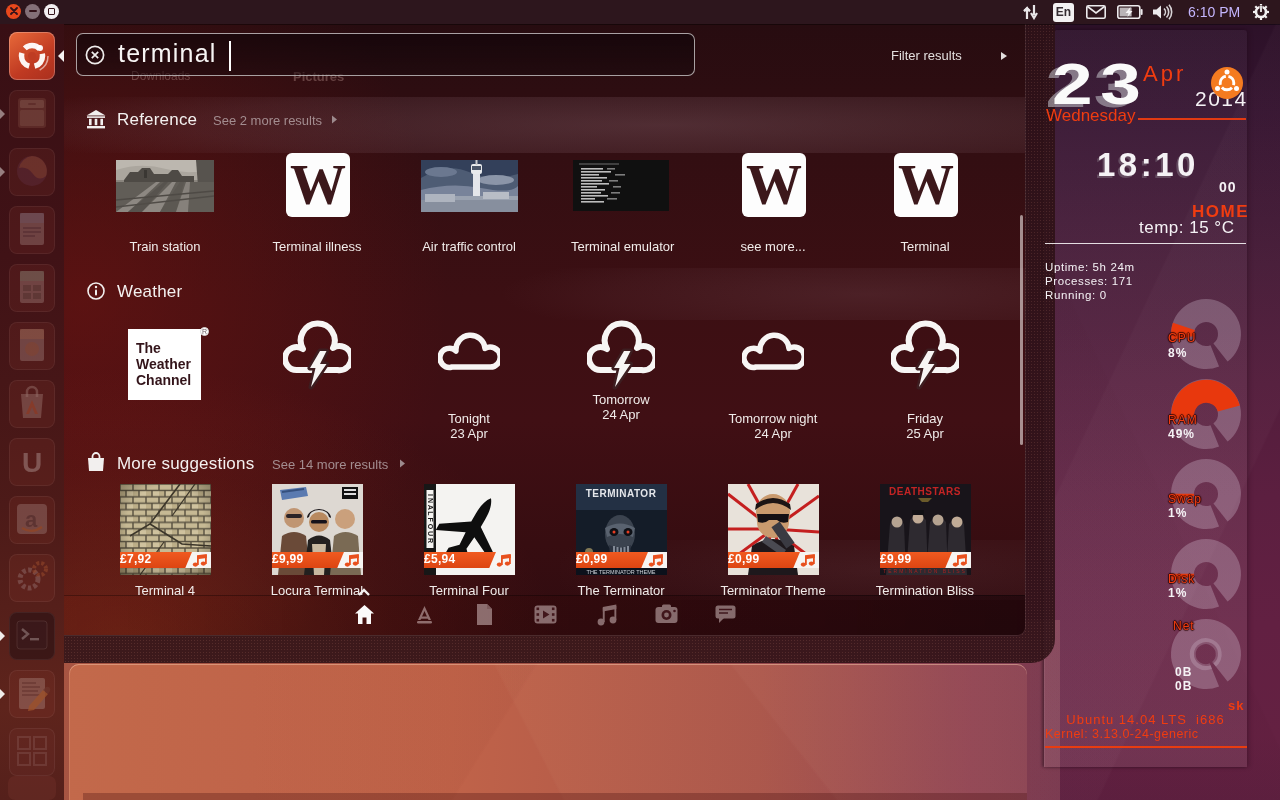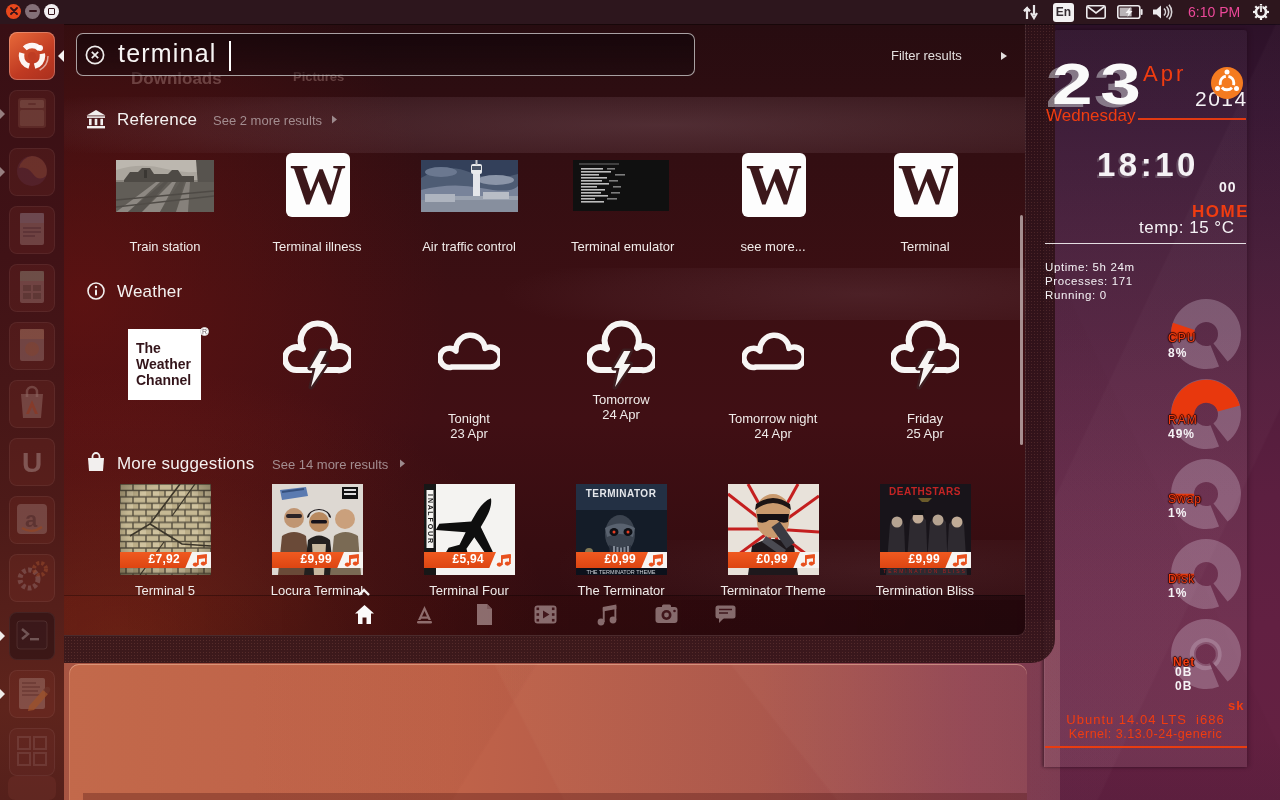--- a/index.html
+++ b/index.html
@@ -27,37 +27,37 @@
  background-image:radial-gradient(rgba(255,170,140,0.13) 1px,rgba(0,0,0,0) 1px);background-size:3px 3px}
 #dcontent{position:absolute;left:64px;top:24px;width:961px;height:611px;border-radius:0 0 8px 0;
  background:
  radial-gradient(ellipse 620px 400px at 6% 102%,rgba(220,88,40,0.30) 0%,rgba(160,50,28,0.13) 45%,rgba(0,0,0,0) 70%),
  radial-gradient(ellipse 560px 640px at 2% 45%,rgba(128,22,16,0.45) 0%,rgba(0,0,0,0) 65%),
  linear-gradient(180deg,#270c10 0%,#330e12 22%,#3c0f13 45%,#400f14 65%,#370d11 85%,#300c10 100%);
  box-shadow:0 0 0 1px rgba(255,255,255,0.08)}
 #lensbar2{position:absolute;left:64px;top:595px;width:961px;height:40px;background:linear-gradient(90deg,rgba(120,28,14,0.22) 0%,rgba(60,10,8,0.28) 40%,rgba(14,0,5,0.42) 100%);border-top:1px solid rgba(0,0,0,0.3);border-radius:0 0 8px 0}
 
 #panel{position:absolute;left:0;top:0;width:1280px;height:24px;background:#2d161d;box-shadow:0 1px 0 rgba(0,0,0,0.4)}
-.pt{color:#ec4899;font-size:13px;font-weight:700}
+.pt{color:#c4b5fd;font-size:13px;font-weight:700}
 
 #launcher{position:absolute;left:0;top:24px;width:64px;height:776px;background:linear-gradient(180deg,#380f14 0%,#401216 30%,#4c1a18 62%,#5e241c 88%,#55201b 100%)}
 .tile{position:absolute;left:9px;width:46px;height:48px;border-radius:8px;background:rgba(150,58,48,0.17);box-shadow:inset 0 0 0 1px rgba(255,255,255,0.06)}
 .tile svg{opacity:0.42}
 .hdr{font-size:17px;color:#f4f1f0;letter-spacing:0.2px}
 .sub{font-size:13px;color:#a38d90}
 .lbl{font-size:13px;color:#f0ebe9;text-align:center;position:absolute;white-space:nowrap}
 .clbl{font-size:13px;color:#f0ebe9;text-align:center;position:absolute;white-space:nowrap}
 
 .ck{font-family:"Liberation Sans",sans-serif;letter-spacing:1px}
 .ckor{color:#f03c10}
 .rlab{text-shadow:0 1px 1px rgba(45,5,5,0.85),0 -1px 1px rgba(45,5,5,0.85),1px 0 1px rgba(45,5,5,0.85),-1px 0 1px rgba(45,5,5,0.85)}
 .ckw{color:#f5f2f5}
 
 .ribbon{width:91px;height:16px;background:linear-gradient(180deg,#f05a20,#dd4512)}
-.ribbon span{position:absolute;left:0;top:0;width:60px;text-align:right;color:#fff;font-size:12px;font-weight:700;line-height:15px;letter-spacing:0.3px}
+.ribbon span{position:absolute;left:0;top:0;width:60px;text-align:left;color:#fff;font-size:12px;font-weight:700;line-height:15px;letter-spacing:0.3px}
 .ribbon::before{content:"";position:absolute;right:0;top:0;width:28px;height:16px;background:#f6f4f2;clip-path:polygon(32% 0,100% 0,100% 100%,8% 100%)}
 .note{position:absolute;right:3px;top:1.5px;width:16px;height:13px}
 </style></head><body>
 <div id="scr">
 <div id="wp"></div>
 <div id="wp-bot"></div>
 <div id="wp-facets"></div>
 <div id="conky"></div>
 <div id="botwin">
 <div class="abs" style="left:0;top:0;width:958px;height:136px;border-radius:10px 10px 0 0;background:
@@ -122,21 +122,21 @@
             <path d="M3.3 14.7 L5.5 12.5"></path>
             <path d="M12.5 12.5 L14.7 14.7"></path>
    </g>
   </g>
   <rect x="7.6" y="2.5" width="2.8" height="7" fill="#2d161d"></rect>
   <rect x="8.1" y="3" width="1.8" height="6" fill="#f2f0f1"></rect>
  </svg>
 </div>
 <div id="launcher"></div>
 
-<div class="abs" style="left:131px;top:69px;font-size:17px;color:rgba(200,162,158,0.35);font-weight:700">Downloads</div>
+<div class="abs" style="left:131px;top:69px;font-size:12px;color:rgba(200,162,158,0.35);font-weight:400">Downloads</div>
 <div class="abs" style="left:293px;top:69px;font-size:13px;color:rgba(200,162,158,0.35);font-weight:700">Pictures</div>
 
 <div class="abs" style="left:76px;top:33px;width:619px;height:43px;border-radius:7px;border:1px solid rgba(255,255,255,0.62);background:linear-gradient(180deg,rgba(14,4,8,0.62),rgba(26,10,14,0.5))"></div>
 <svg class="abs" style="left:85px;top:45px" width="20" height="20" viewBox="0 0 20 20">
  <circle cx="10" cy="10" r="8.6" fill="none" stroke="#efeceb" stroke-width="1.7"></circle>
  <path d="M6.8 6.8 L13.2 13.2 M13.2 6.8 L6.8 13.2" stroke="#efeceb" stroke-width="1.7"></path>
 </svg>
 <div class="abs" style="left:118px;top:39px;font-size:25px;font-weight:400;color:#f7f5f4;letter-spacing:1.2px">terminal</div>
 <div class="abs" style="left:229px;top:41px;width:1.5px;height:30px;background:#fff"></div>
 <div class="abs" style="left:891px;top:48px;font-size:13px;color:#e2dedd">Filter results</div>
@@ -463,21 +463,21 @@
         <g fill="#e8501e">
           <ellipse cx="3.4" cy="10.6" rx="2.6" ry="2.1"></ellipse>
           <ellipse cx="11.4" cy="9.6" rx="2.6" ry="2.1"></ellipse>
           <rect x="5" y="2" width="1.8" height="9"></rect>
           <rect x="13" y="1" width="1.8" height="9"></rect>
           <path d="M5 1.2 L14.8 0 L14.8 4 L5 5.2 Z"></path>
         </g>
       </svg>
     </div>
 
-<div class="lbl" style="left:105px;top:583px;width:120px">Terminal 5</div>
+<div class="lbl" style="left:105px;top:583px;width:120px">Terminal 4</div>
 <div class="lbl" style="left:257px;top:583px;width:120px">Locura Terminal</div>
 <div class="lbl" style="left:409px;top:583px;width:120px">Terminal Four</div>
 <div class="lbl" style="left:561px;top:583px;width:120px">The Terminator</div>
 <div class="lbl" style="left:713px;top:583px;width:120px">Terminator Theme</div>
 <div class="lbl" style="left:865px;top:583px;width:120px">Termination Bliss</div>
 
 <svg class="abs" style="left:357px;top:588px" width="14" height="8" viewBox="0 0 14 8">
       <path d="M2 7 L7 2 L12 7" stroke="#f5f2f1" stroke-width="2.4" fill="none"></path>
     </svg>
 <svg class="abs" style="left:354px;top:604px" width="21" height="21" viewBox="0 0 21 21">
@@ -571,26 +571,26 @@
  <path d="M 42.9 50.1 A 13 13 0 1 1 46.0 48.2" stroke="rgba(235,225,240,0.20)" stroke-width="6" fill="none"></path>
 </svg>
 <div class="abs ck ckor rlab" style="left:1168px;top:331px;font-size:12px;font-weight:400;letter-spacing:1px">CPU</div>
 <div class="abs ck ckw" style="left:1168px;top:346px;font-size:12px;font-weight:700;letter-spacing:1px">8%</div>
 <div class="abs ck ckor rlab" style="left:1168px;top:413px;font-size:12px;font-weight:400;letter-spacing:1px">RAM</div>
 <div class="abs ck ckw" style="left:1168px;top:427px;font-size:12px;font-weight:700;letter-spacing:1px">49%</div>
 <div class="abs ck ckor rlab" style="left:1168px;top:492px;font-size:12px;font-weight:400;letter-spacing:1px">Swap</div>
 <div class="abs ck ckw" style="left:1168px;top:506px;font-size:12px;font-weight:700;letter-spacing:1px">1%</div>
 <div class="abs ck ckor rlab" style="left:1168px;top:572px;font-size:12px;font-weight:400;letter-spacing:1px">Disk</div>
 <div class="abs ck ckw" style="left:1168px;top:586px;font-size:12px;font-weight:700;letter-spacing:1px">1%</div>
-<div class="abs ck ckor rlab" style="left:1173px;top:655px;font-size:12px;font-weight:700;letter-spacing:1px">Net</div>
+<div class="abs ck ckor rlab" style="left:1173px;top:619px;font-size:12px;font-weight:400;letter-spacing:1px">Net</div>
 <div class="abs ck ckw" style="left:1175px;top:665px;font-size:12px;font-weight:700;letter-spacing:1px">0B</div>
 <div class="abs ck ckw" style="left:1175px;top:679px;font-size:12px;font-weight:700;letter-spacing:1px">0B</div>
 <div class="abs ck ckor" style="left:1228px;top:698px;font-size:13px;font-weight:700;letter-spacing:1px">sk</div>
 <div class="abs ck ckor" style="left:1045px;top:712px;width:201px;text-align:center;font-size:13px;letter-spacing:1px">Ubuntu 14.04 LTS&nbsp; i686</div>
-<div class="abs ck ckor" style="left:1045px;top:727px;width:201px;text-align:center;font-size:12.5px;letter-spacing:0.5px">Kernel: 3.13.0-24-generic</div>
+<div class="abs ck ckor" style="left:1045px;top:727px;width:201px;text-align:left;font-size:12.5px;letter-spacing:0.5px">Kernel: 3.13.0-24-generic</div>
 <div class="abs" style="left:1045px;top:746px;width:202px;height:2px;background:#e83c10"></div>
 
 <div class="tile" style="top:32px;background:linear-gradient(145deg,#e86a3a,#c03a22 60%,#a92f1e);box-shadow:inset 0 0 0 1px rgba(255,255,255,0.25)"></div>
 <svg class="abs" style="left:15px;top:39px" width="34" height="34" viewBox="0 0 34 34">
  <circle cx="17" cy="17" r="16" fill="none" stroke="rgba(255,255,255,0.55)" stroke-width="1.5" stroke-dasharray="17 83"></circle>
  <circle cx="17" cy="17" r="10.5" fill="none" stroke="rgba(255,255,255,0.95)" stroke-width="5.5" stroke-dasharray="16.5 5.5" stroke-dashoffset="2.75"></circle>
  <circle cx="25" cy="9" r="3" fill="rgba(255,255,255,0.95)"></circle>
  <circle cx="17" cy="17" r="4" fill="rgba(190,60,35,0.9)"></circle>
 </svg>
 <svg class="abs" style="left:58px;top:50px" width="6" height="12" viewBox="0 0 6 12">

